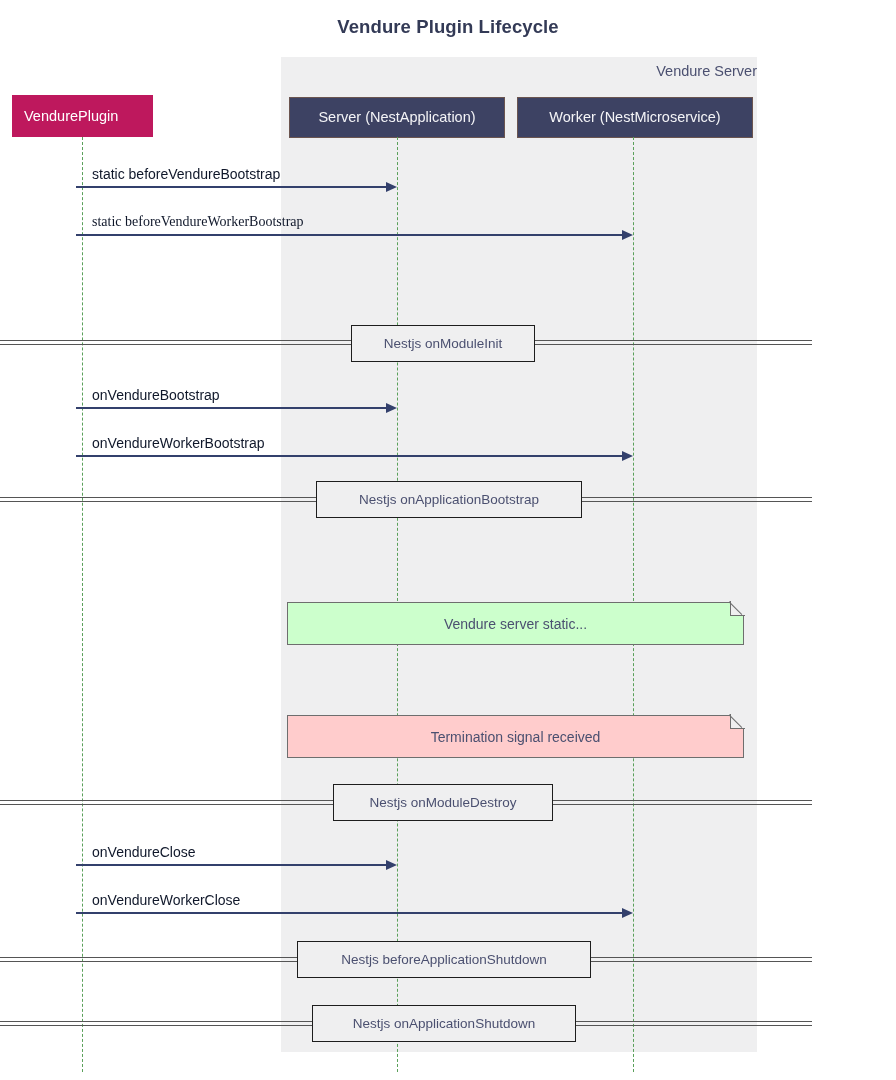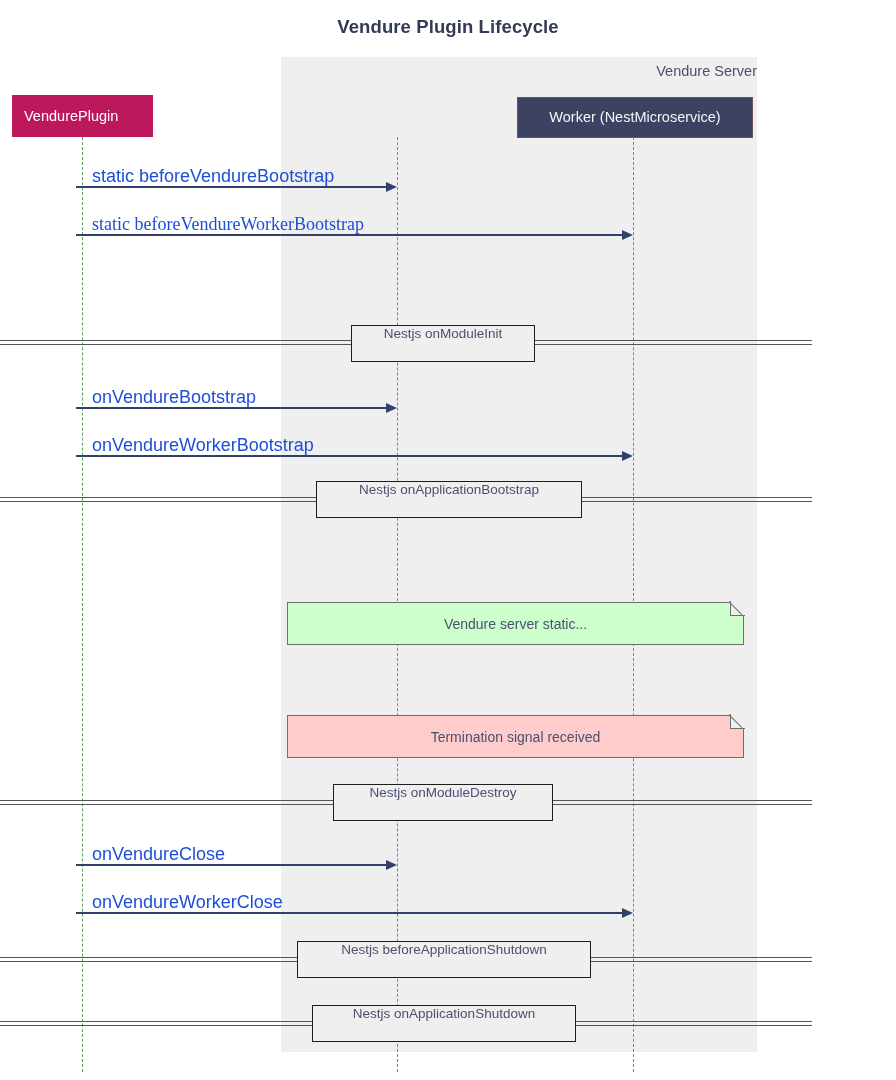--- a/index.html
+++ b/index.html
@@ -101,22 +101,22 @@
   .msg-head {
     position: absolute;
     width: 0;
     height: 0;
     border-top: 5px solid transparent;
     border-bottom: 5px solid transparent;
     border-left: 11px solid #33406c;
   }
   .msg-label {
     position: absolute;
-    font-size: 18px;
-    color: #1d4ed8;
+    font-size: 14px;
+    color: #0f172a;
     white-space: nowrap;
     line-height: 1;
     text-align: center;
   }
 
   
   .divider {
     position: absolute;
     left: 0;
     width: 896px;
@@ -124,20 +124,21 @@
     border-top: 1.3px solid #555555;
     border-bottom: 1.3px solid #555555;
     box-sizing: border-box;
   }
   .divider-box {
     position: absolute;
     box-sizing: border-box;
     background: #efeff0;
     border: 1.4px solid #1d1d1d;
     display: flex;
+    align-items: center;
     justify-content: center;
     font-size: 13.5px;
     color: #4b5070;
     white-space: nowrap;
     height: 37px;
   }
 
   
   .note {
     position: absolute;
@@ -199,20 +200,23 @@
 <div id="diagram">
 
   <div class="diagram-title">Vendure Plugin Lifecycle</div>
 
   <div class="group-box"></div>
   <div class="group-label">Vendure Server</div>
 
   <div class="participant plugin">
     <span>VendurePlugin</span>
   </div>
+  <div class="participant nest server">
+    <span>Server (NestApplication)</span>
+  </div>
   <div class="participant nest worker">
     <span>Worker (NestMicroservice)</span>
   </div>
 
   <div class="lifeline" style="left:82px;"></div>
   <div class="lifeline" style="left:397px;"></div>
   <div class="lifeline" style="left:633px;"></div>
 
   <div class="msg-label" style="left:92px; top:167px;">static beforeVendureBootstrap</div>
   <div class="msg-line" style="left:76px; top:186px; width:316px;"></div>

